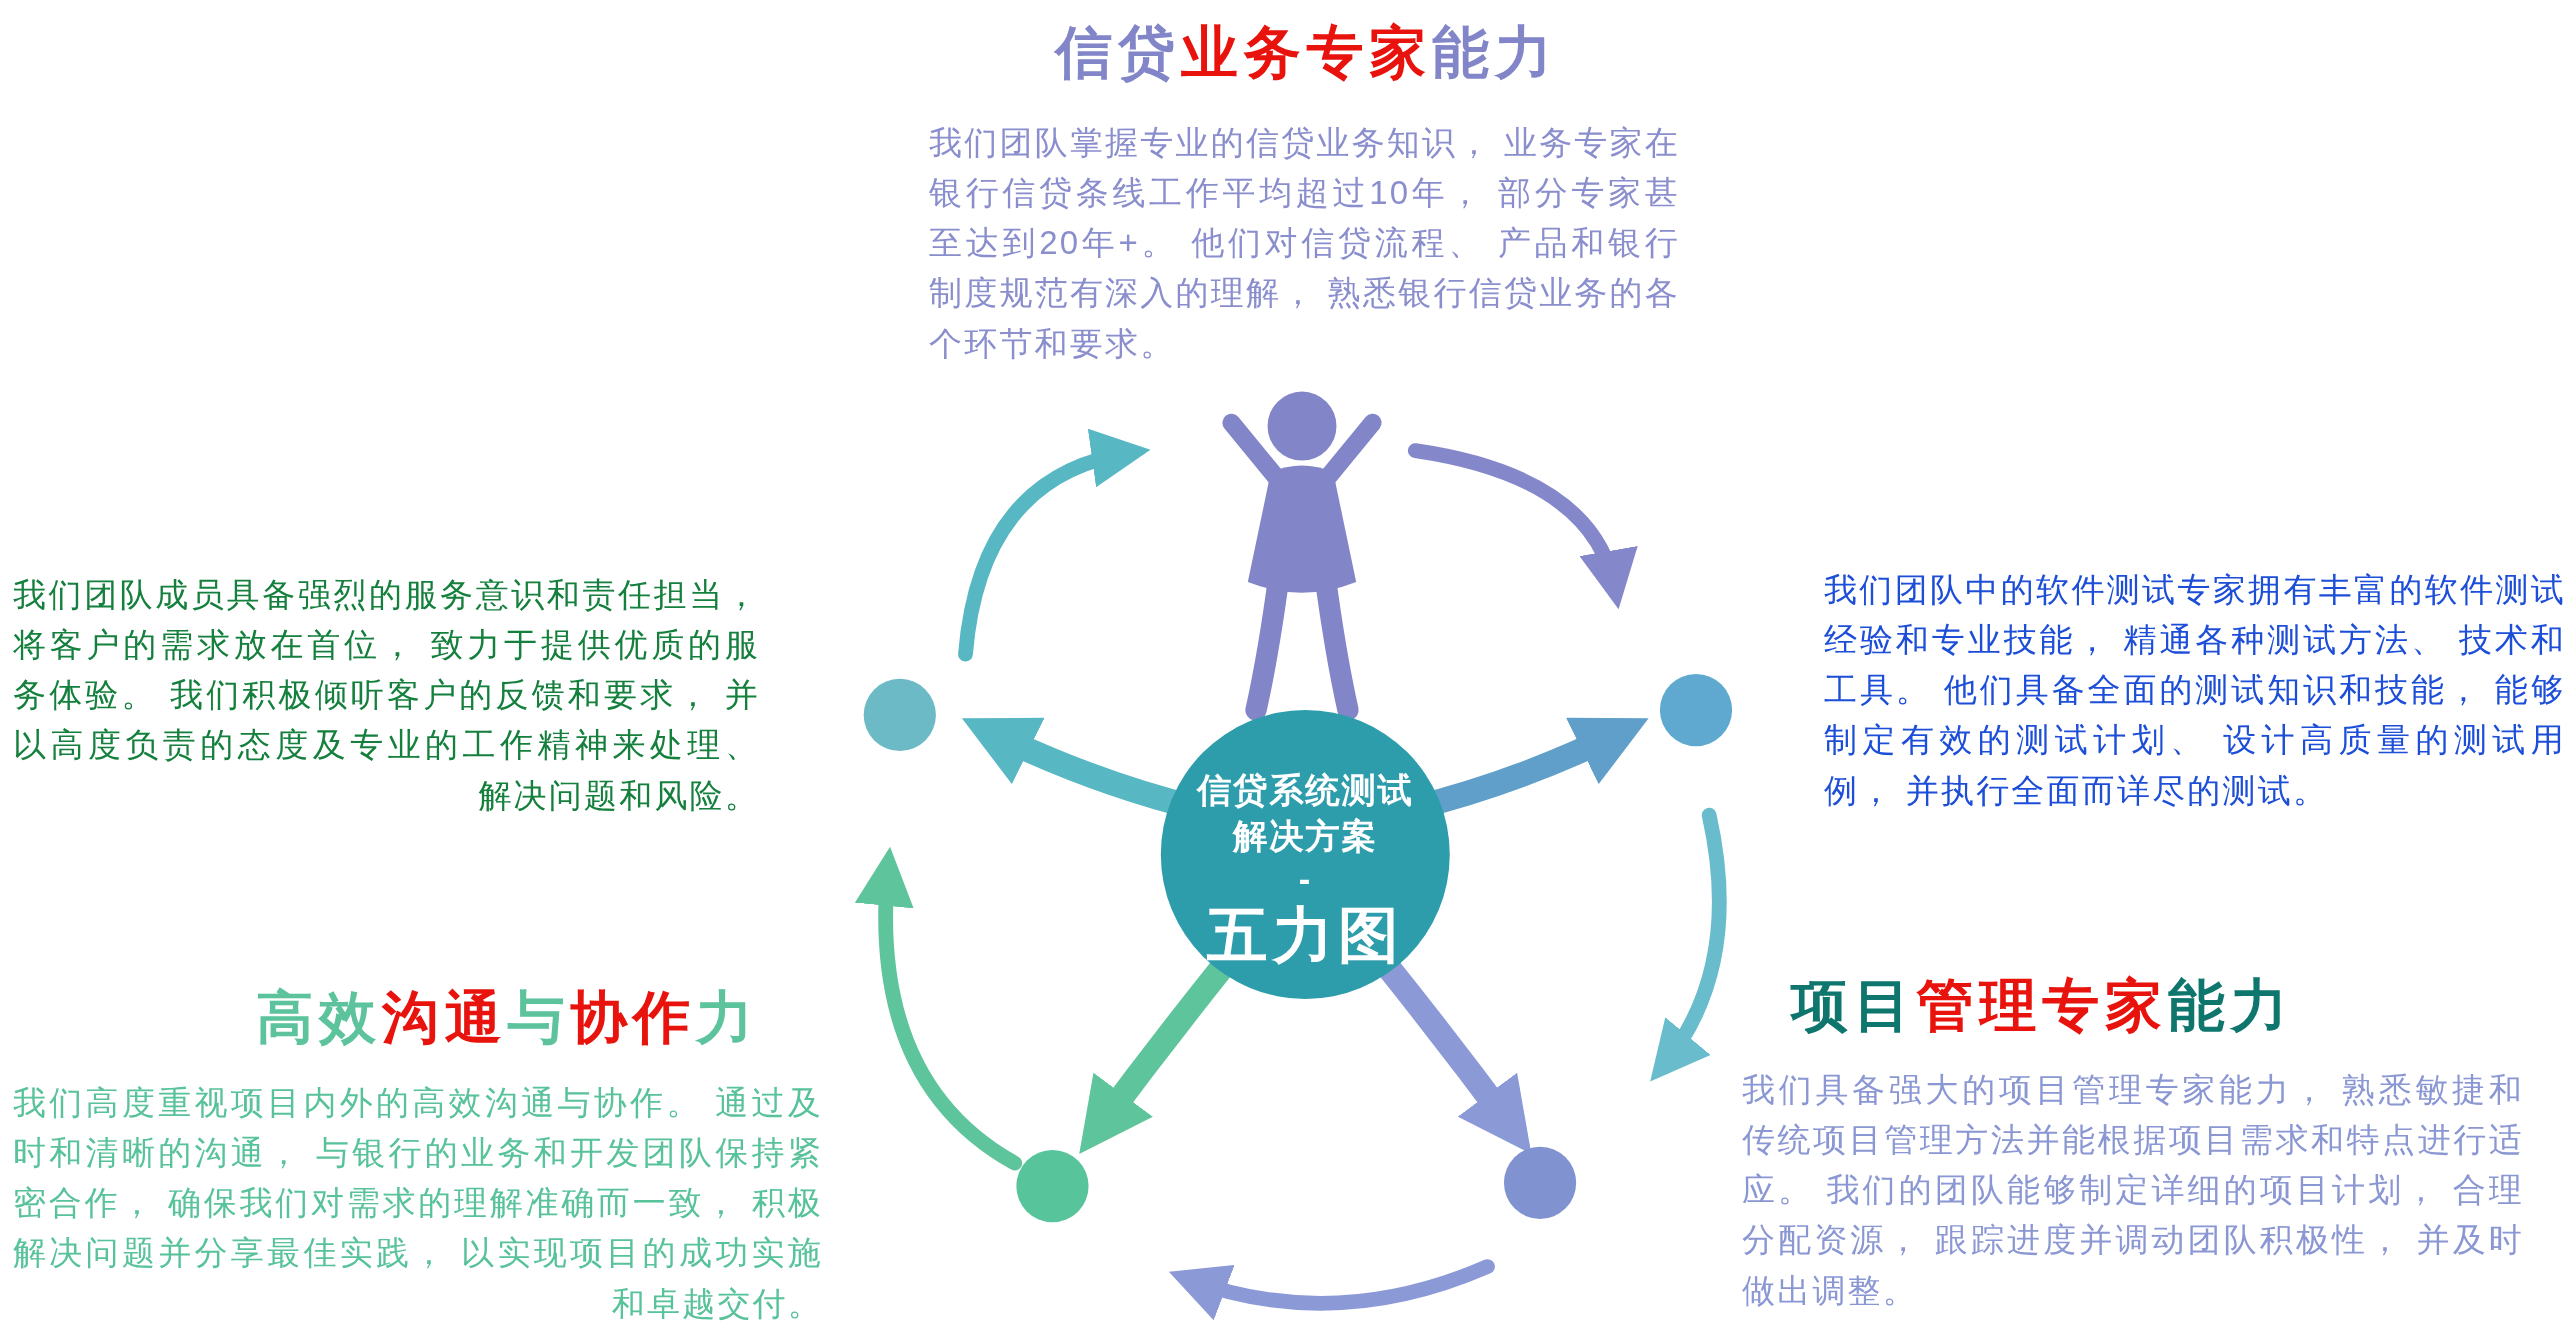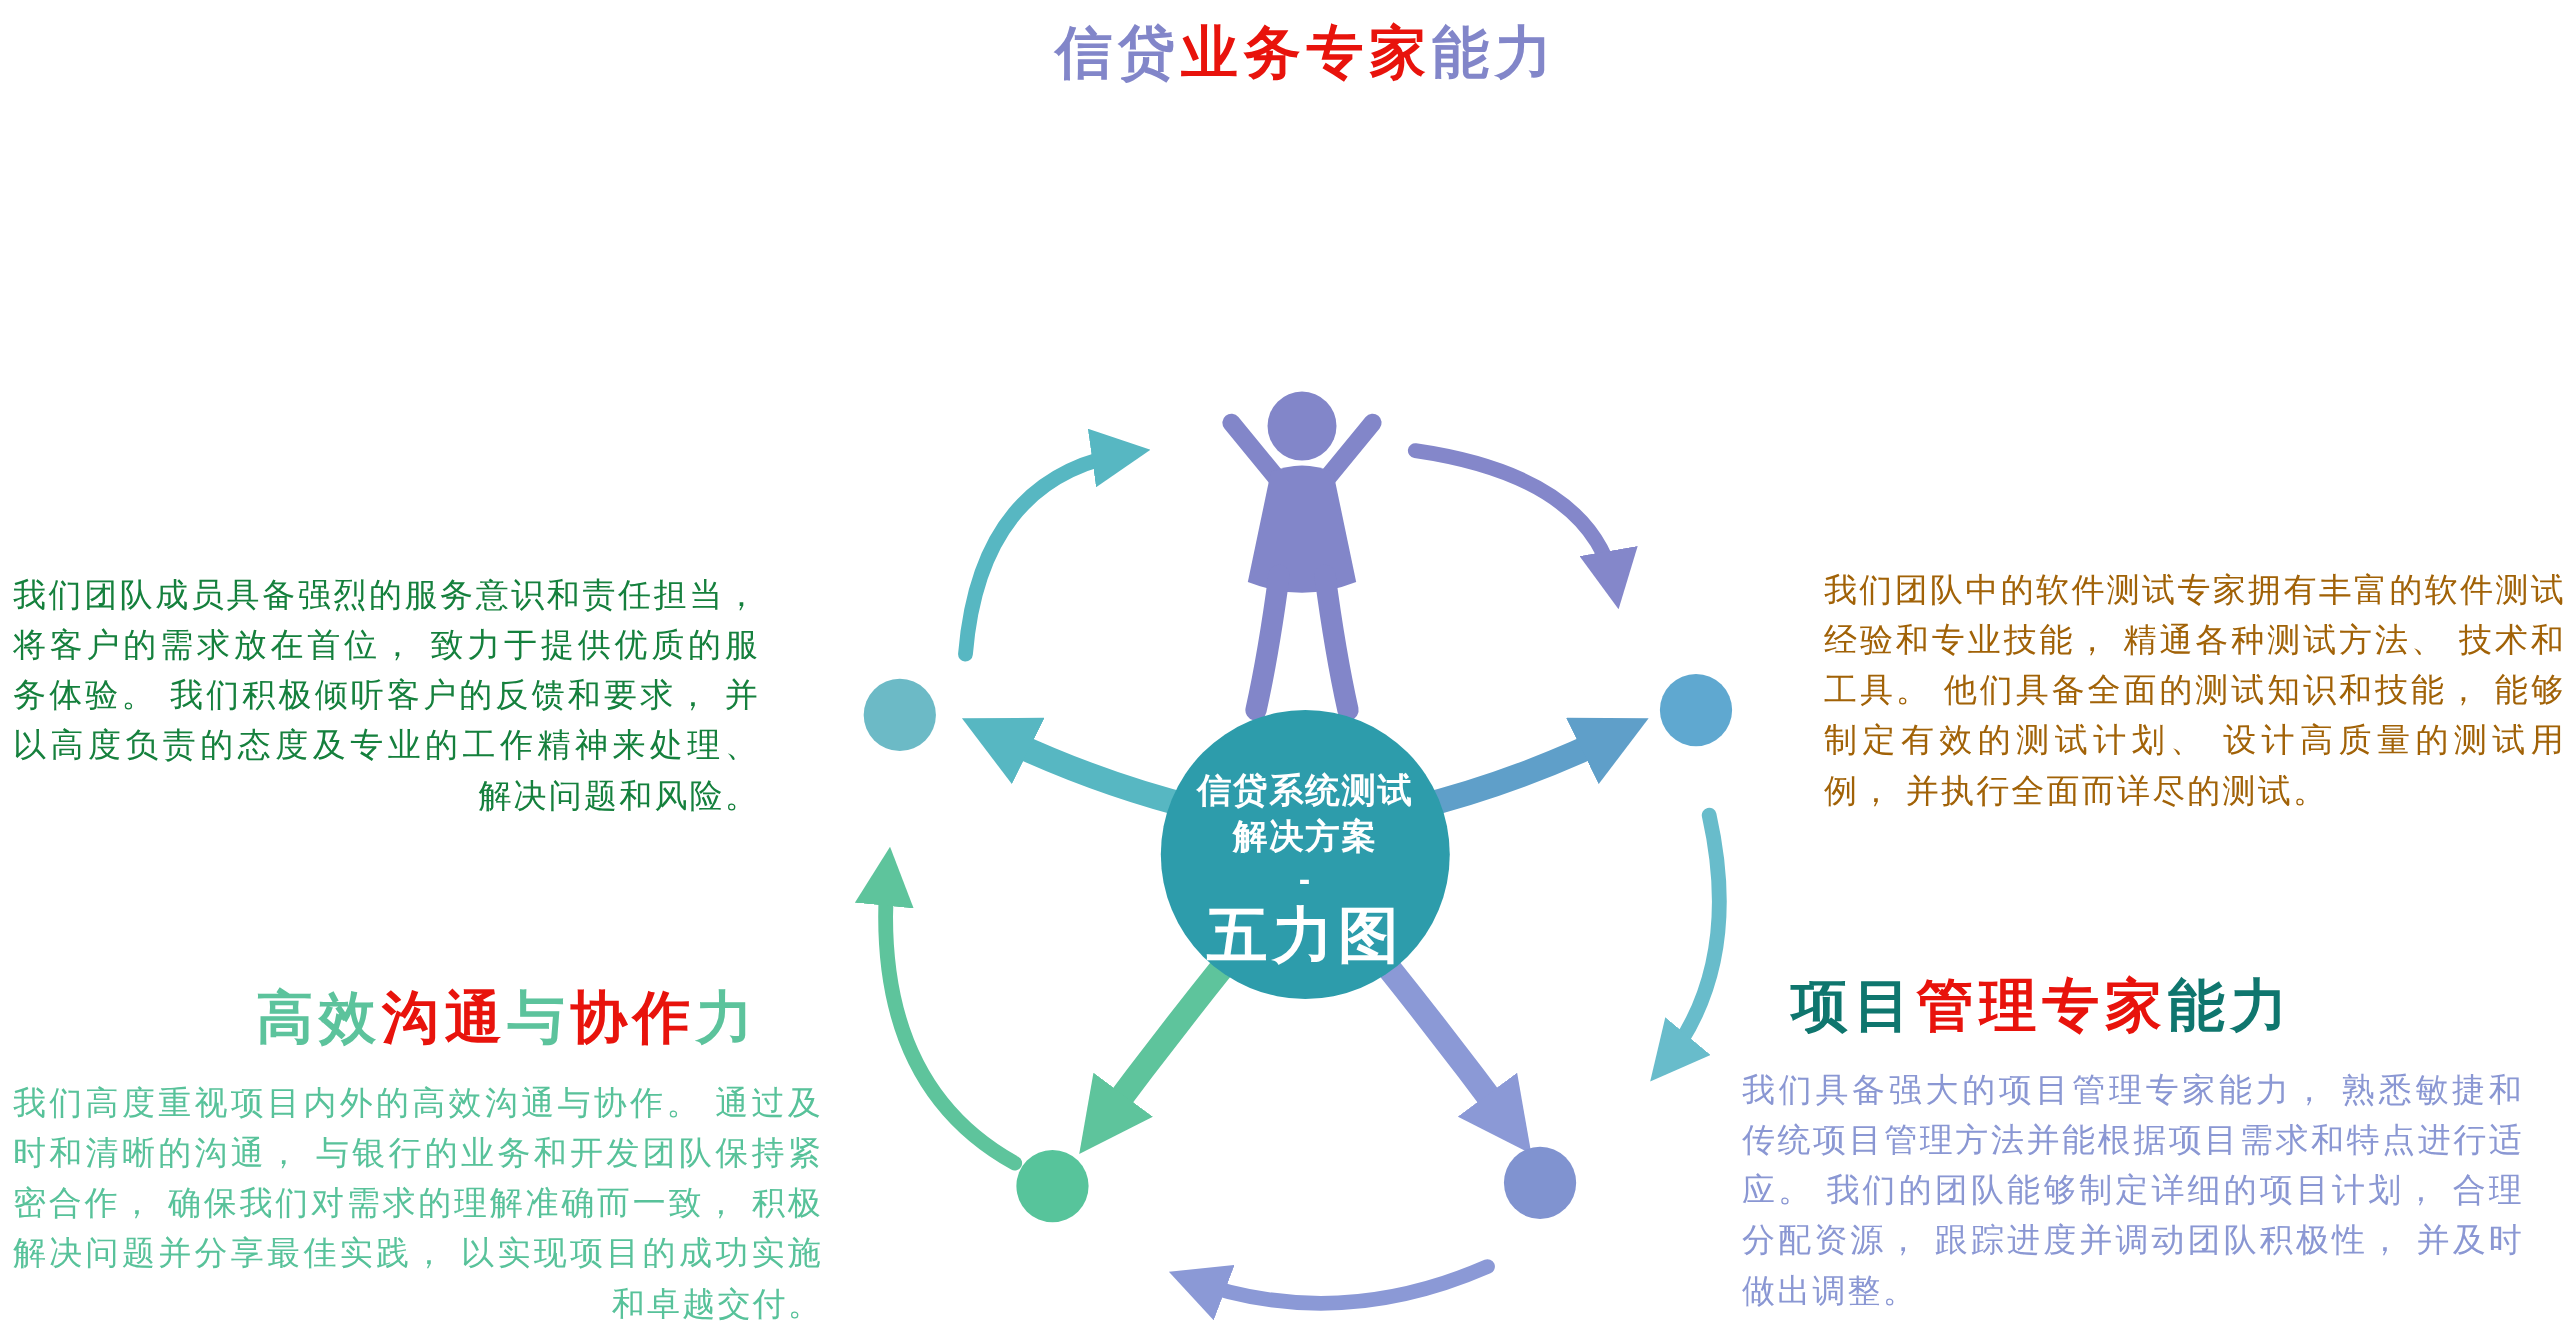--- a/index.html
+++ b/index.html
@@ -12,38 +12,39 @@
 
   .c-red    { color:#e8130c; }
   .c-purple { color:#8286c9; }
   .c-teal   { color:#54b5c0; }
   .c-steel  { color:#5f9fca; }
   .c-green  { color:#5cc39c; }
   .c-peri   { color:#0f766e; }
 
   .b-purple { color:#8a8ecd; }
   .b-teal   { color:#15803d; }
-  .b-steel  { color:#a16207; }
+  .b-steel  { color:#1d4ed8; }
   .b-green  { color:#58c29a; }
   .b-peri   { color:#8a97d3; }
 
   .diagram { position:absolute; left:821px; top:378px; width:985px; height:953px; }
   .arc    { fill:none; stroke-width:9;  stroke-linecap:round; }
   .swoosh { fill:none; stroke-width:15; stroke-linecap:round; }
   .ct     { fill:#ffffff; font-size:21px; font-weight:600; text-anchor:middle; letter-spacing:1px; }
   .ct-big { fill:#ffffff; font-size:37px; font-weight:bold; text-anchor:middle; letter-spacing:3px; }
 </style>
 </head>
 <body>
 
 <div class="stage">
 
   <div class="sec-title" style="left:893px; top:14.5px; width:827px; text-align:center;">
     <span class="c-purple">信贷</span><span class="c-red">业务专家</span><span class="c-purple">能力</span>
   </div>
+  <div class="sec-body b-purple" style="left:929px; top:118px; width:751px;">我们团队掌握专业的信贷业务知识， 业务专家在银行信贷条线工作平均超过10年， 部分专家甚至达到20年+。 他们对信贷流程、 产品和银行制度规范有深入的理解， 熟悉银行信贷业务的各个环节和要求。</div>
 
   <div class="sec-body b-teal last-right" style="left:13px; top:570px; width:747px;">我们团队成员具备强烈的服务意识和责任担当， 将客户的需求放在首位， 致力于提供优质的服务体验。 我们积极倾听客户的反馈和要求， 并以高度负责的态度及专业的工作精神来处理、 解决问题和风险。</div>
 
   <div class="sec-body b-steel" style="left:1824px; top:565px; width:742px;">我们团队中的软件测试专家拥有丰富的软件测试经验和专业技能， 精通各种测试方法、 技术和工具。 他们具备全面的测试知识和技能， 能够制定有效的测试计划、 设计高质量的测试用例， 并执行全面而详尽的测试。</div>
 
   <div class="sec-title" style="left:123px; top:980px; width:769px; text-align:center;">
     <span class="c-green">高效</span><span class="c-red">沟通</span><span class="c-green">与</span><span class="c-red">协作</span><span class="c-green">力</span>
   </div>
   <div class="sec-body b-green last-right" style="left:13px; top:1078px; width:810px;">我们高度重视项目内外的高效沟通与协作。 通过及时和清晰的沟通， 与银行的业务和开发团队保持紧密合作， 确保我们对需求的理解准确而一致， 积极解决问题并分享最佳实践， 以实现项目的成功实施和卓越交付。</div>
 

